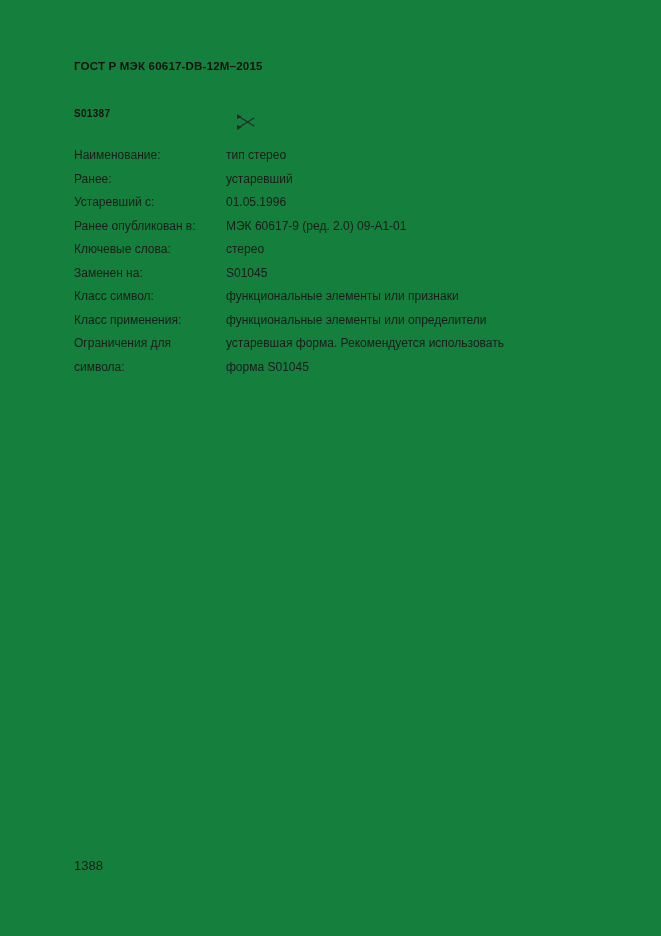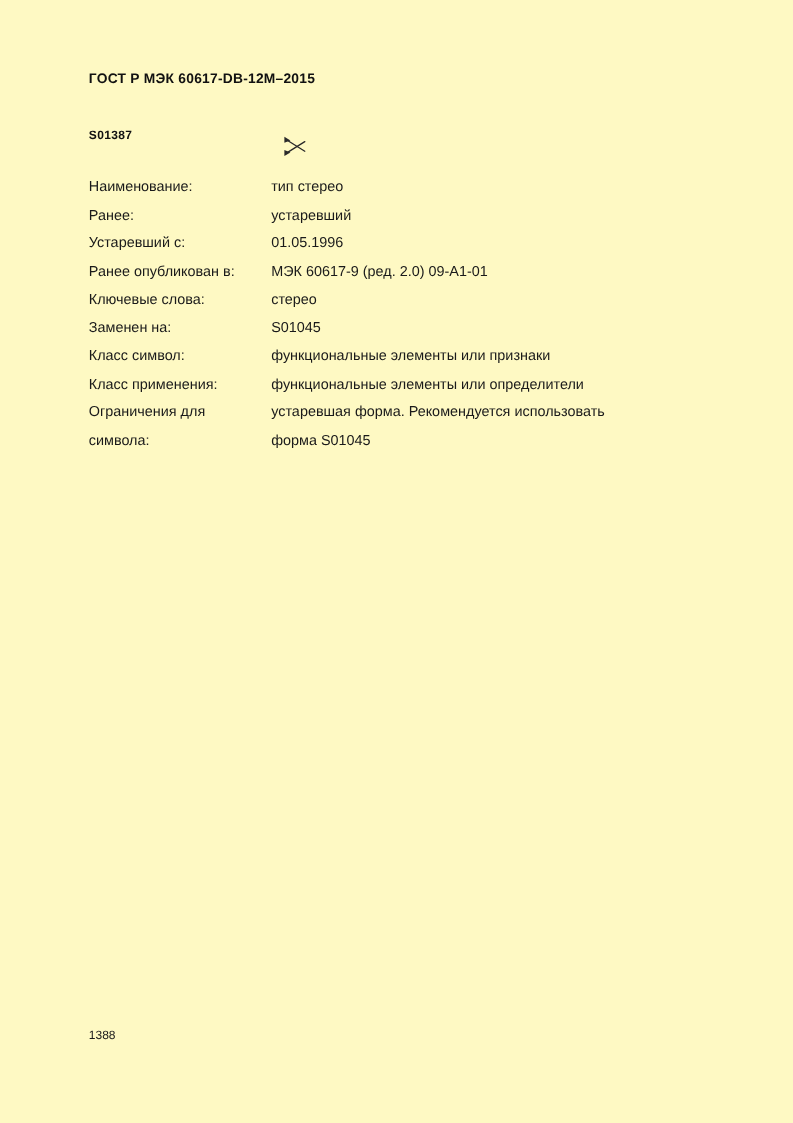--- a/index.html
+++ b/index.html
@@ -11,21 +11,21 @@
     width: 661px;
     height: 936px;
     font-family: "Liberation Sans", sans-serif;
     color: #1a1a1a;
     position: relative;
     overflow: hidden;
   }
   .page {
     position: absolute;
     inset: 0;
-    background: #fef9c3;
+    background: #15803d;
   }
   .header {
     position: absolute;
     top: 60px;
     left: 74px;
     font-size: 11.5px;
     font-weight: bold;
     letter-spacing: 0.2px;
     color: #111;
     white-space: nowrap;
@@ -68,21 +68,21 @@
     flex: 1;
     color: #1a1a1a;
   }
   .field-row.cont .field-label {
     color: #1a1a1a;
   }
   .page-number {
     position: absolute;
     left: 74px;
     top: 858px;
-    font-size: 10px;
+    font-size: 13px;
     color: #1a1a1a;
   }
 </style>
 </head>
 <body>
 
 <div class="page">
 
   <div class="header">ГОСТ Р МЭК 60617-DB-12M–2015</div>
 

